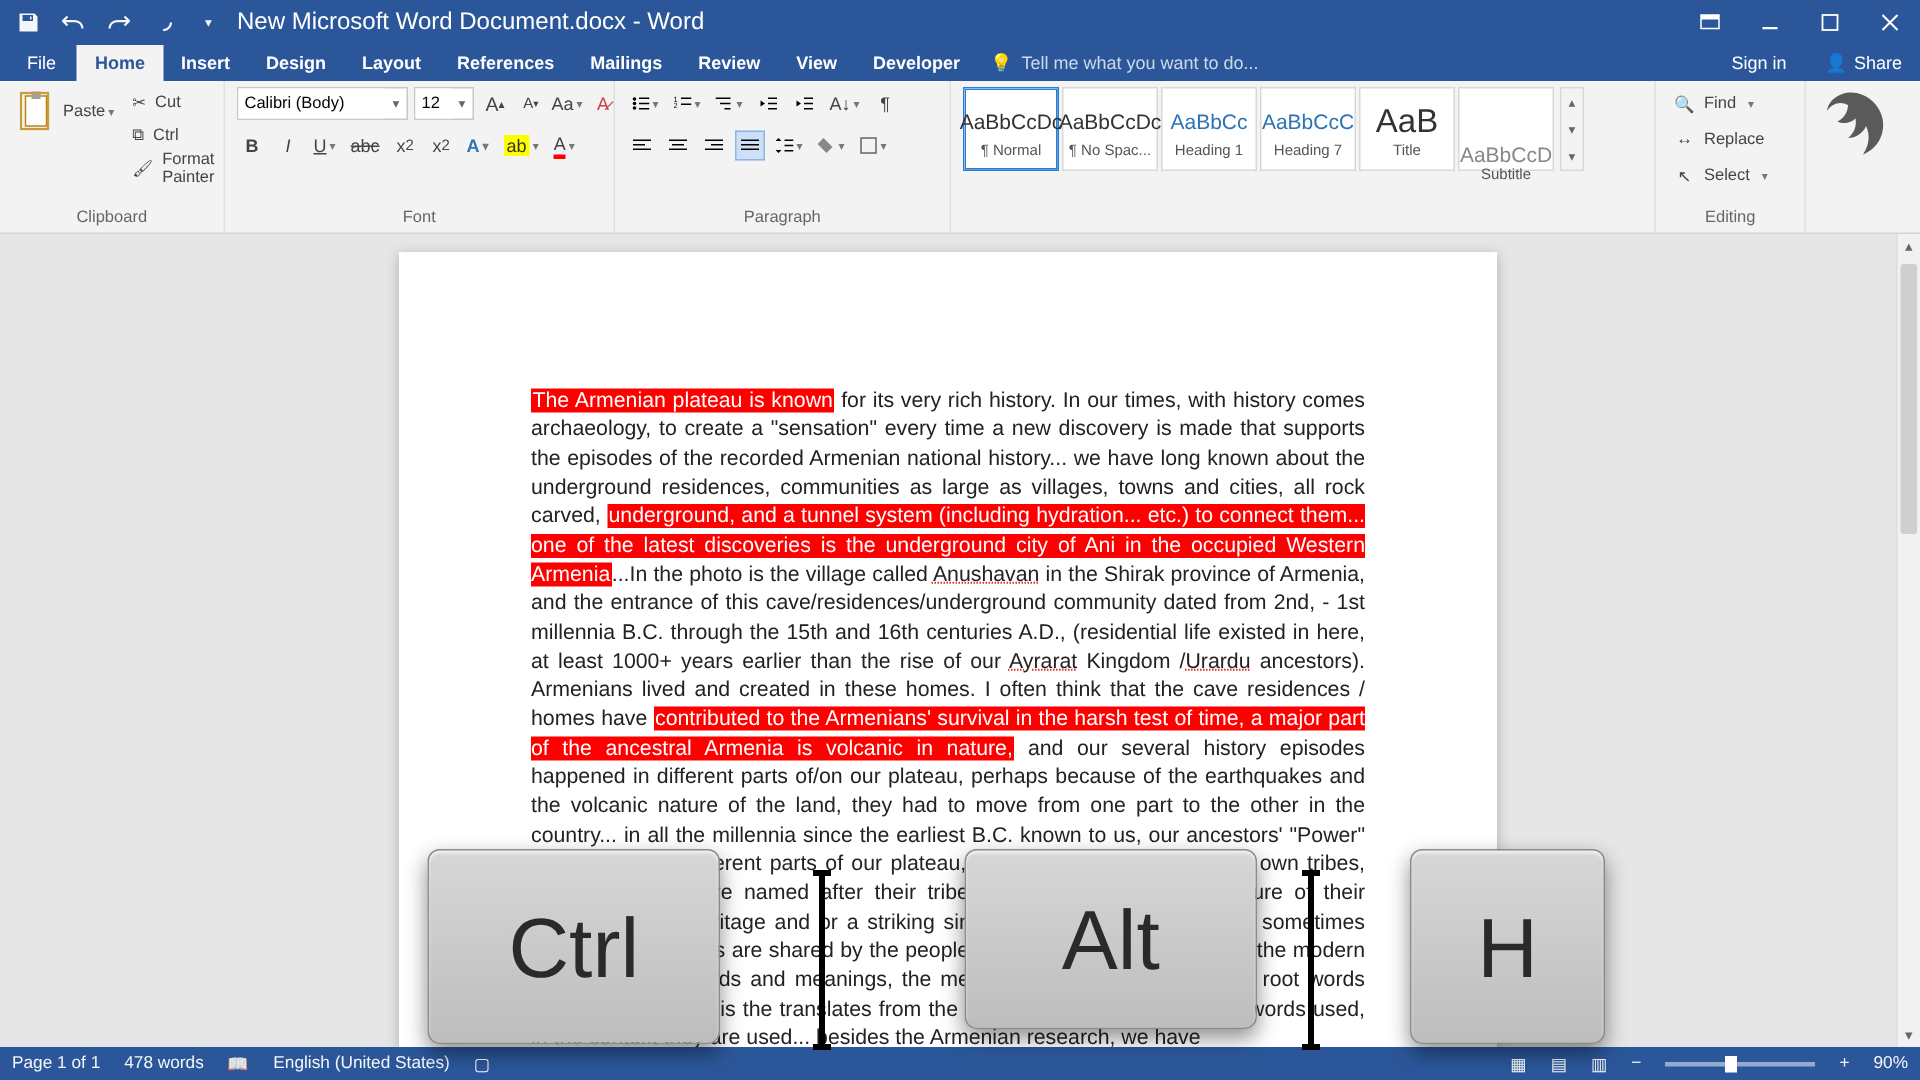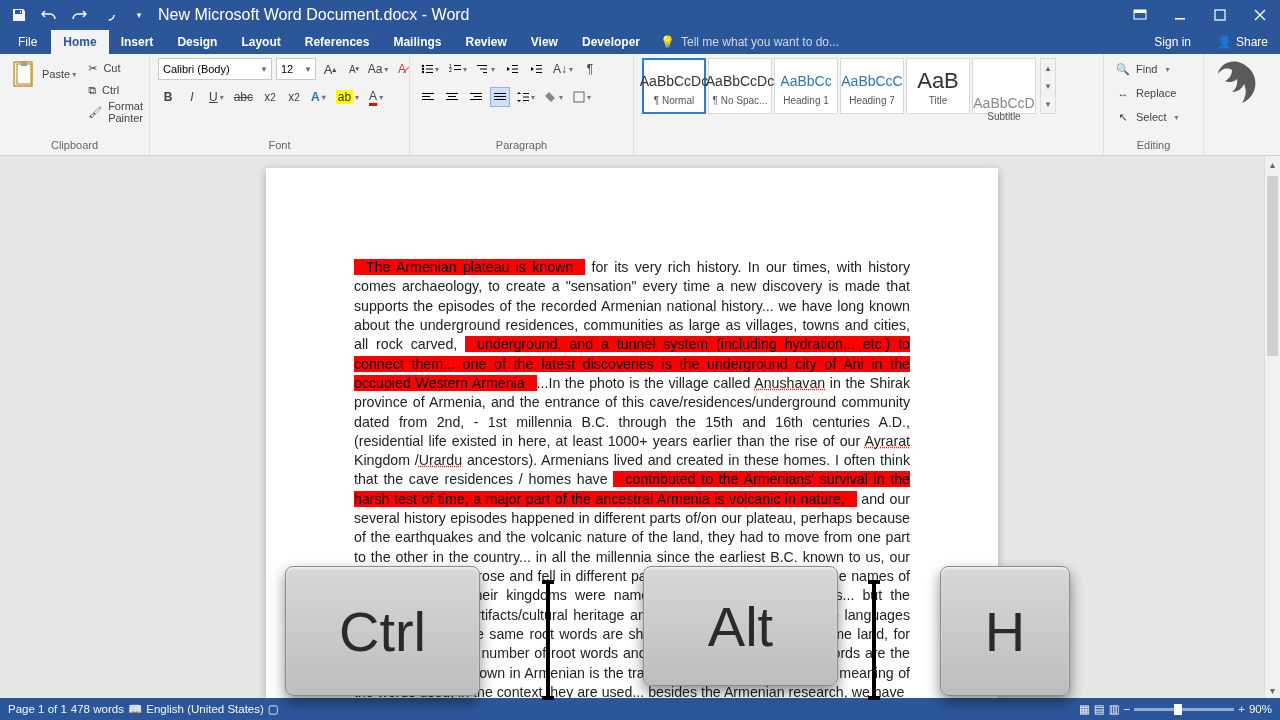--- a/index.html
+++ b/index.html
@@ -54,29 +54,29 @@
 .gallery-scroll div { height:18px; display:flex; align-items:center; justify-content:center; cursor:pointer; font-size:9px; color:#666; }
 
 
 .edit-col { display:flex; flex-direction:column; gap:2px; }
 .edit-item { display:flex; align-items:center; gap:6px; font-size:11px; color:#444; cursor:pointer; height:22px; padding:0 4px; }
 .edit-item .mini { width:14px; height:14px; display:flex; align-items:center; justify-content:center; }
 
 
 .doc-area { position: absolute; top: 156px; left: 0; right: 16px; bottom: 22px; background: #e6e6e6; overflow: hidden; display:flex; justify-content:center; }
 .page { width: 732px; background: #fff; margin-top: 12px; box-shadow: 0 2px 8px rgba(0,0,0,.25); padding: 90px 88px; font-family: Calibri, Arial, sans-serif; font-size: 14.2px; line-height: 1.36; color: #222; text-align: justify; }
-.hl { background: #ff0000; color: #000000; padding: 0 12px; }
+.hl { background: #ff0000; color: #ffffff; padding: 0 1px; }
 .squig { text-decoration: underline dotted #e03030; }
 
 .doc-scroll { position:absolute; top:156px; right:0; bottom:22px; width:16px; background:#f1f1f1; border-left:1px solid #ddd; }
 .doc-scroll .up, .doc-scroll .down { height:16px; display:flex; align-items:center; justify-content:center; color:#666; font-size:10px; cursor:pointer; }
 .doc-scroll .thumb { position:absolute; top:20px; left:2px; right:2px; height:180px; background:#cfcfcf; border-radius:2px; }
 
 
-.statusbar { position: absolute; left:0; right:0; bottom:0; height:22px; background:#2b579a; color:#fff; font-size:11.5px; display:flex; align-items:center; padding:0 8px; gap:4px;justify-content:flex-end; }
+.statusbar { position: absolute; left:0; right:0; bottom:0; height:22px; background:#2b579a; color:#fff; font-size:11.5px; display:flex; align-items:center; padding:0 8px; gap:16px;justify-content:flex-end; }
 .statusbar .spacer { flex:1; }
 .sb-btn { display:flex; align-items:center; gap:4px; cursor:pointer; opacity:.95; }
 .zoom-slider { width:100px; height:3px; background:rgba(255,255,255,.5); position:relative; }
 .zoom-slider .knob { position:absolute; left:40%; top:-4px; width:8px; height:11px; background:#fff; }
 
 
 .keycap { position:absolute; background:linear-gradient(#d7d7d7,#bdbdbd); border:1px solid #8b8b8b; border-radius:8px; box-shadow: 0 6px 14px rgba(0,0,0,.45), inset 0 2px 2px rgba(255,255,255,.6); display:flex; align-items:center; justify-content:center; font-size:56px; color:#2a2a2a; font-family: Arial, sans-serif; }
 .cursor-beam { position:absolute; width:12px; height:120px; }
 .cursor-beam::before, .cursor-beam::after { content:""; position:absolute; background:#000; }
 .cursor-beam::before { left:4px; top:0; width:4px; height:100%; }

